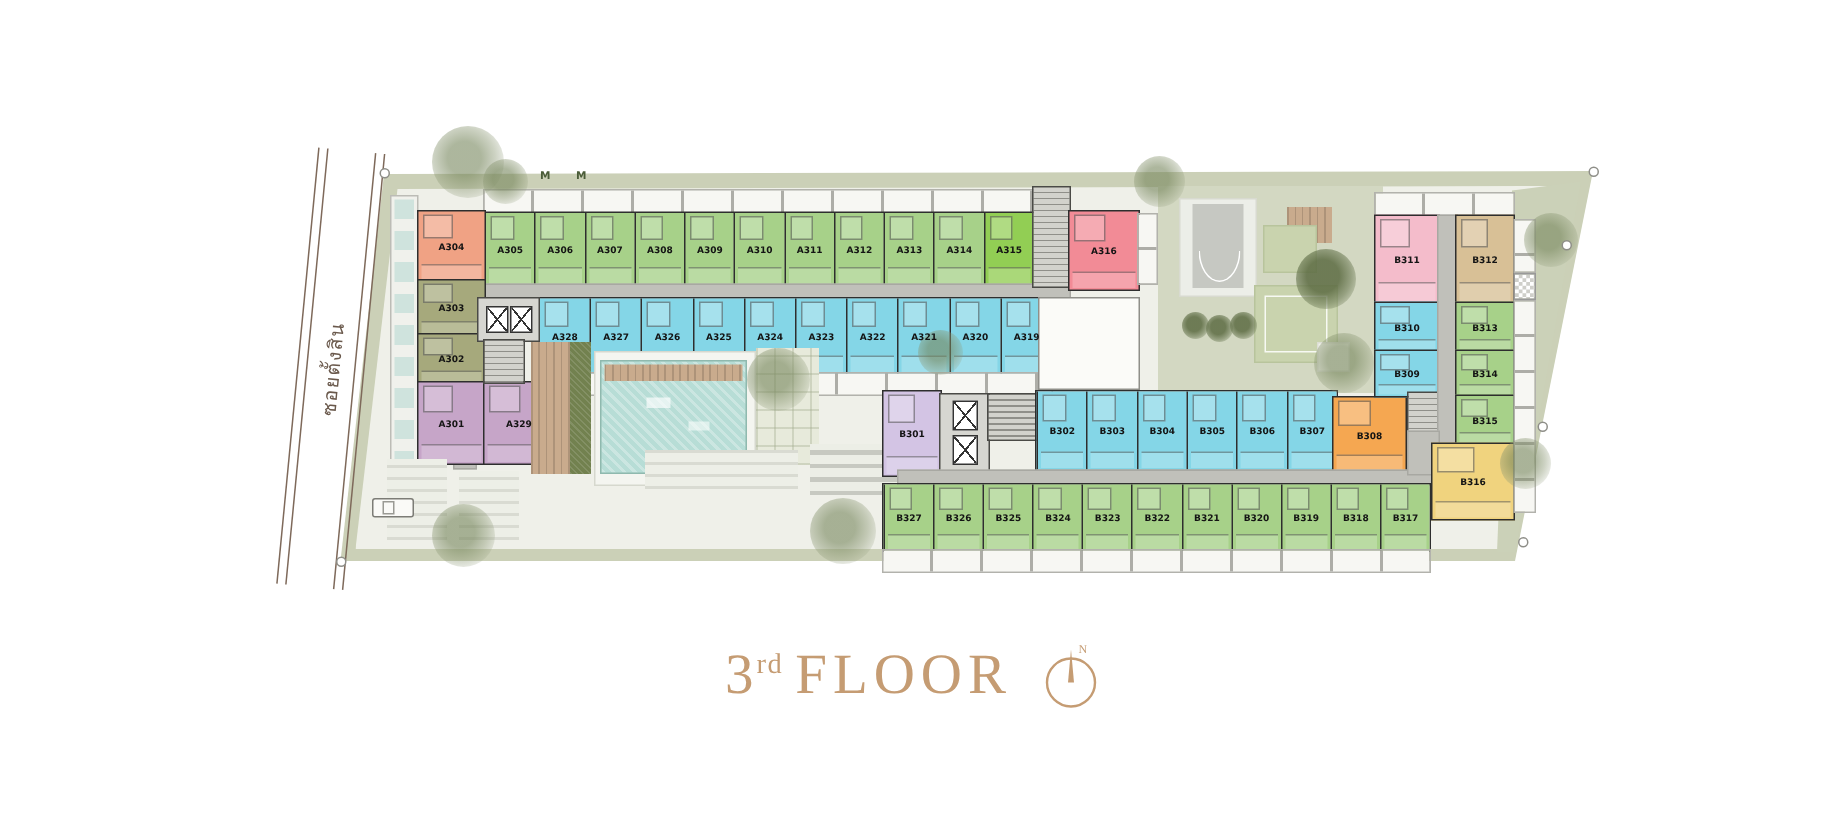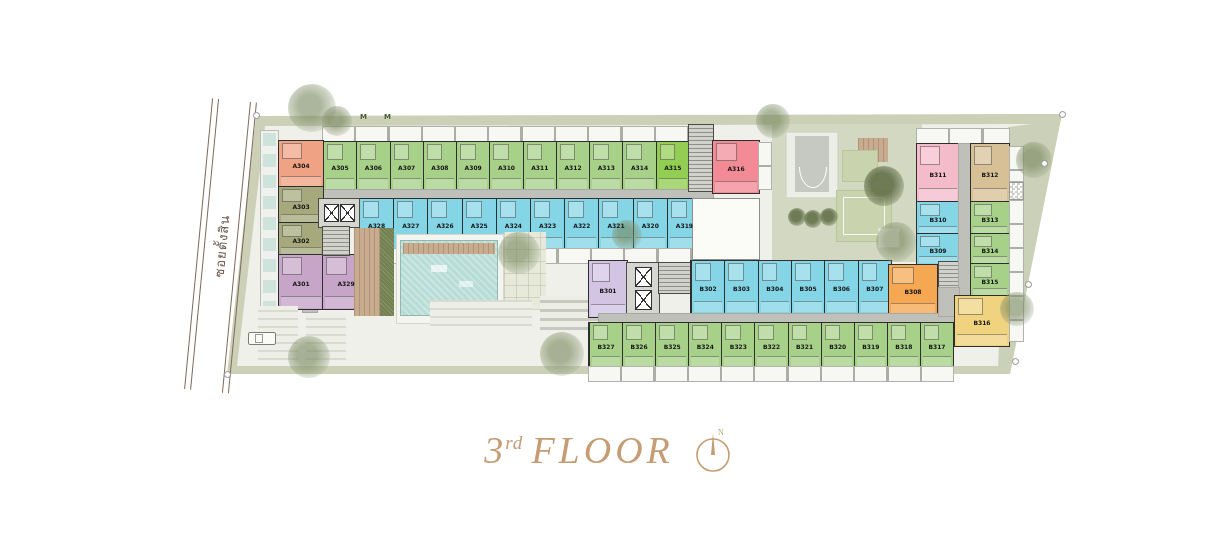--- a/index.html
+++ b/index.html
@@ -71,21 +71,21 @@
   .tree.dark{background:radial-gradient(circle at 45% 45%,
       rgba(92,107,66,.85) 0 35%,rgba(110,124,86,.6) 60%,rgba(130,142,108,.25) 78%,transparent 88%);}
   .pin{position:absolute;width:5px;height:5px;border:1px solid #8e8e88;border-radius:50%;background:#fff;}
   .conifer{position:absolute;font-size:7px;font-weight:bold;color:#4a5c38;line-height:1;}
   .car{position:absolute;width:26px;height:11px;background:#fafaf7;border:1px solid #7c7c76;border-radius:2px;}
   .car::before{content:"";position:absolute;left:6px;top:1px;bottom:1px;width:6px;border:1px solid #9a9a94;}
   
   .title-row{position:absolute;left:0;top:418px;width:1220px;height:64px;display:flex;
     align-items:center;justify-content:center;gap:18px;}
   .title-text{font-family:"Liberation Serif","DejaVu Serif",serif;font-size:38px;color:#c59c73;
-    letter-spacing:2px;font-style:italic;}
+    letter-spacing:2px;}
   .title-text sup{font-size:19px;letter-spacing:1px;}
   .title-text .word{margin-left:8px;letter-spacing:4px;}
 </style>
 </head>
 <body>
 
 <div id="canvas">
 
   <div class="site-green"></div>
   <div class="site-inner"></div>

